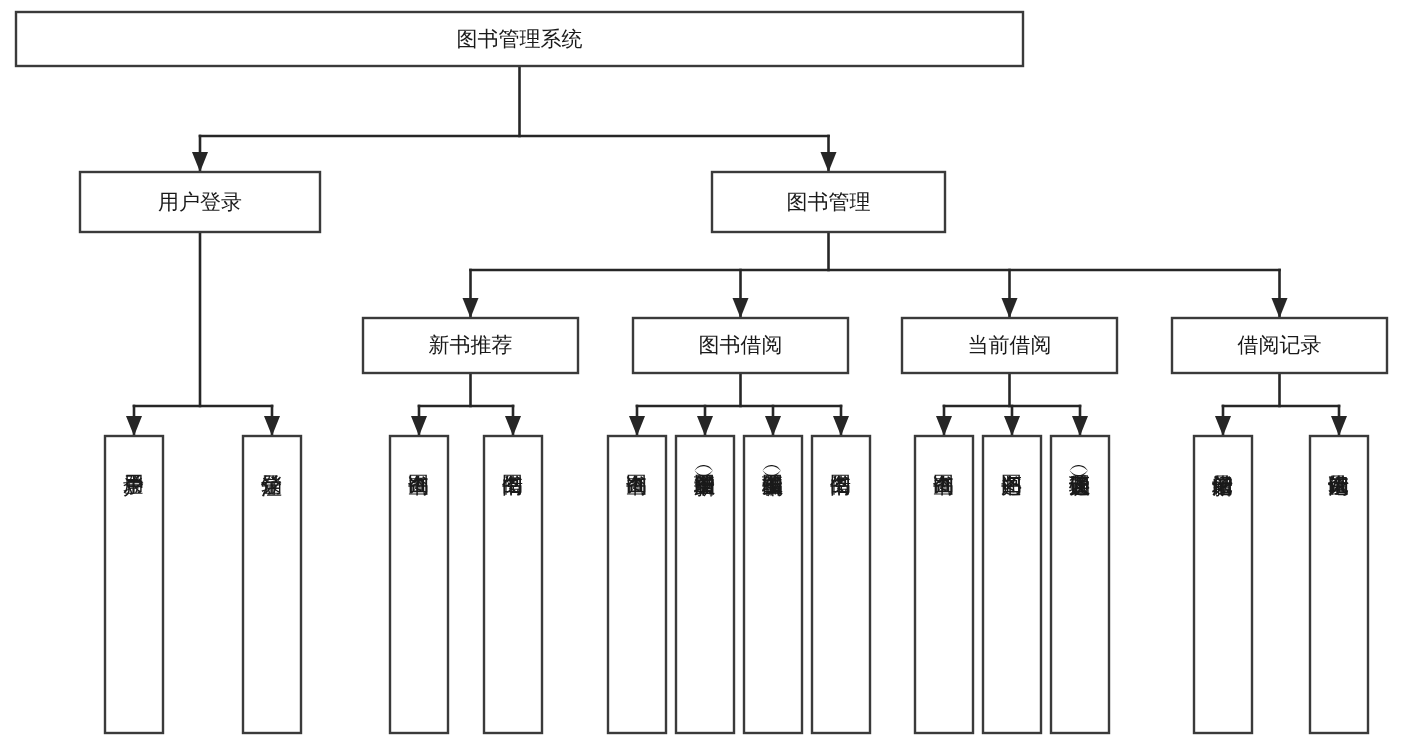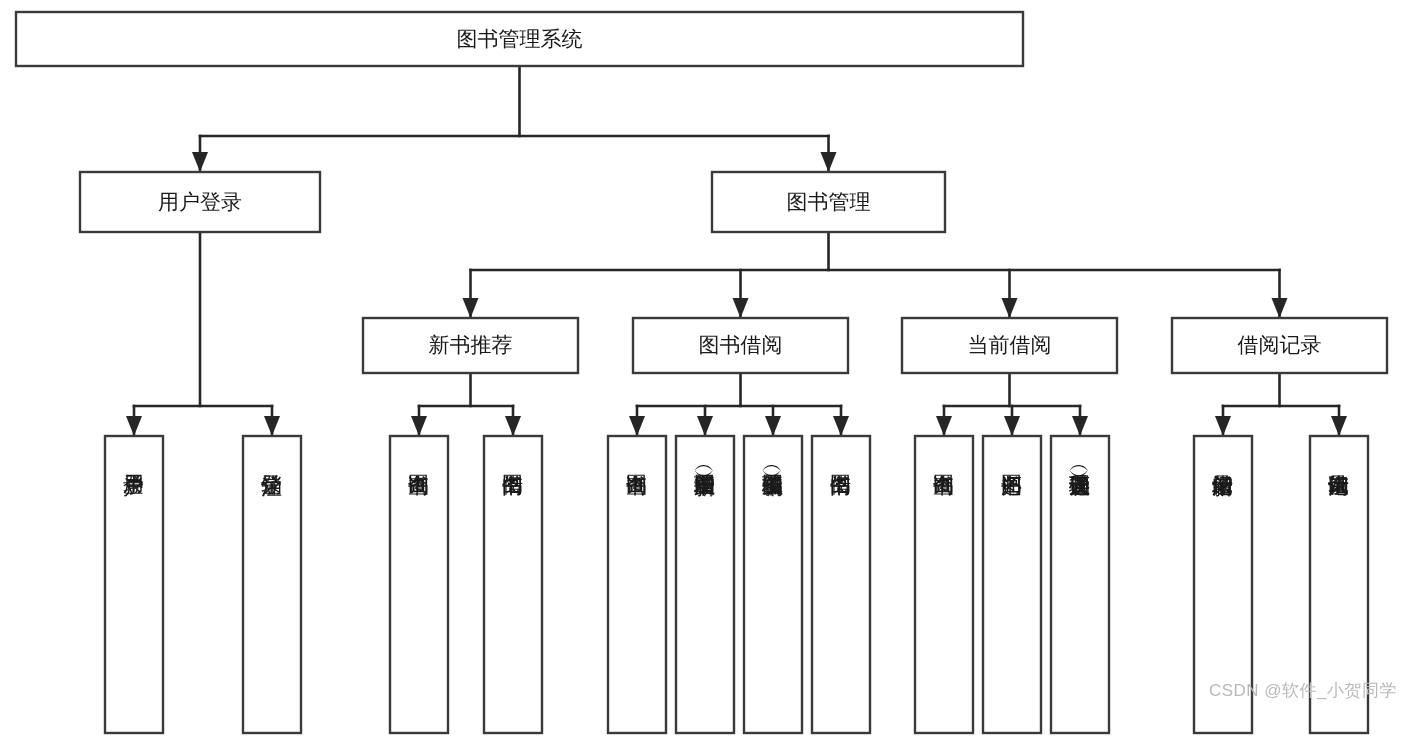--- a/index.html
+++ b/index.html
@@ -204,14 +204,13 @@
         <g>
           <rect x="1194" y="436" width="58" height="297" class="node-box"></rect>
           <text class="node-label-v" x="1213" y="458" text-anchor="start" transform="translate(10,0)">新增借阅记录</text>
         </g>
         <g>
           <rect x="1310" y="436" width="58" height="297" class="node-box"></rect>
           <text class="node-label-v" x="1329" y="458" text-anchor="start" transform="translate(10,0)">查询借阅记录</text>
         </g>
       </g>
   </svg>
-  <div class="watermark">CSDN @软件_小贺同学</div>
 </div>
 
 </body></html>

